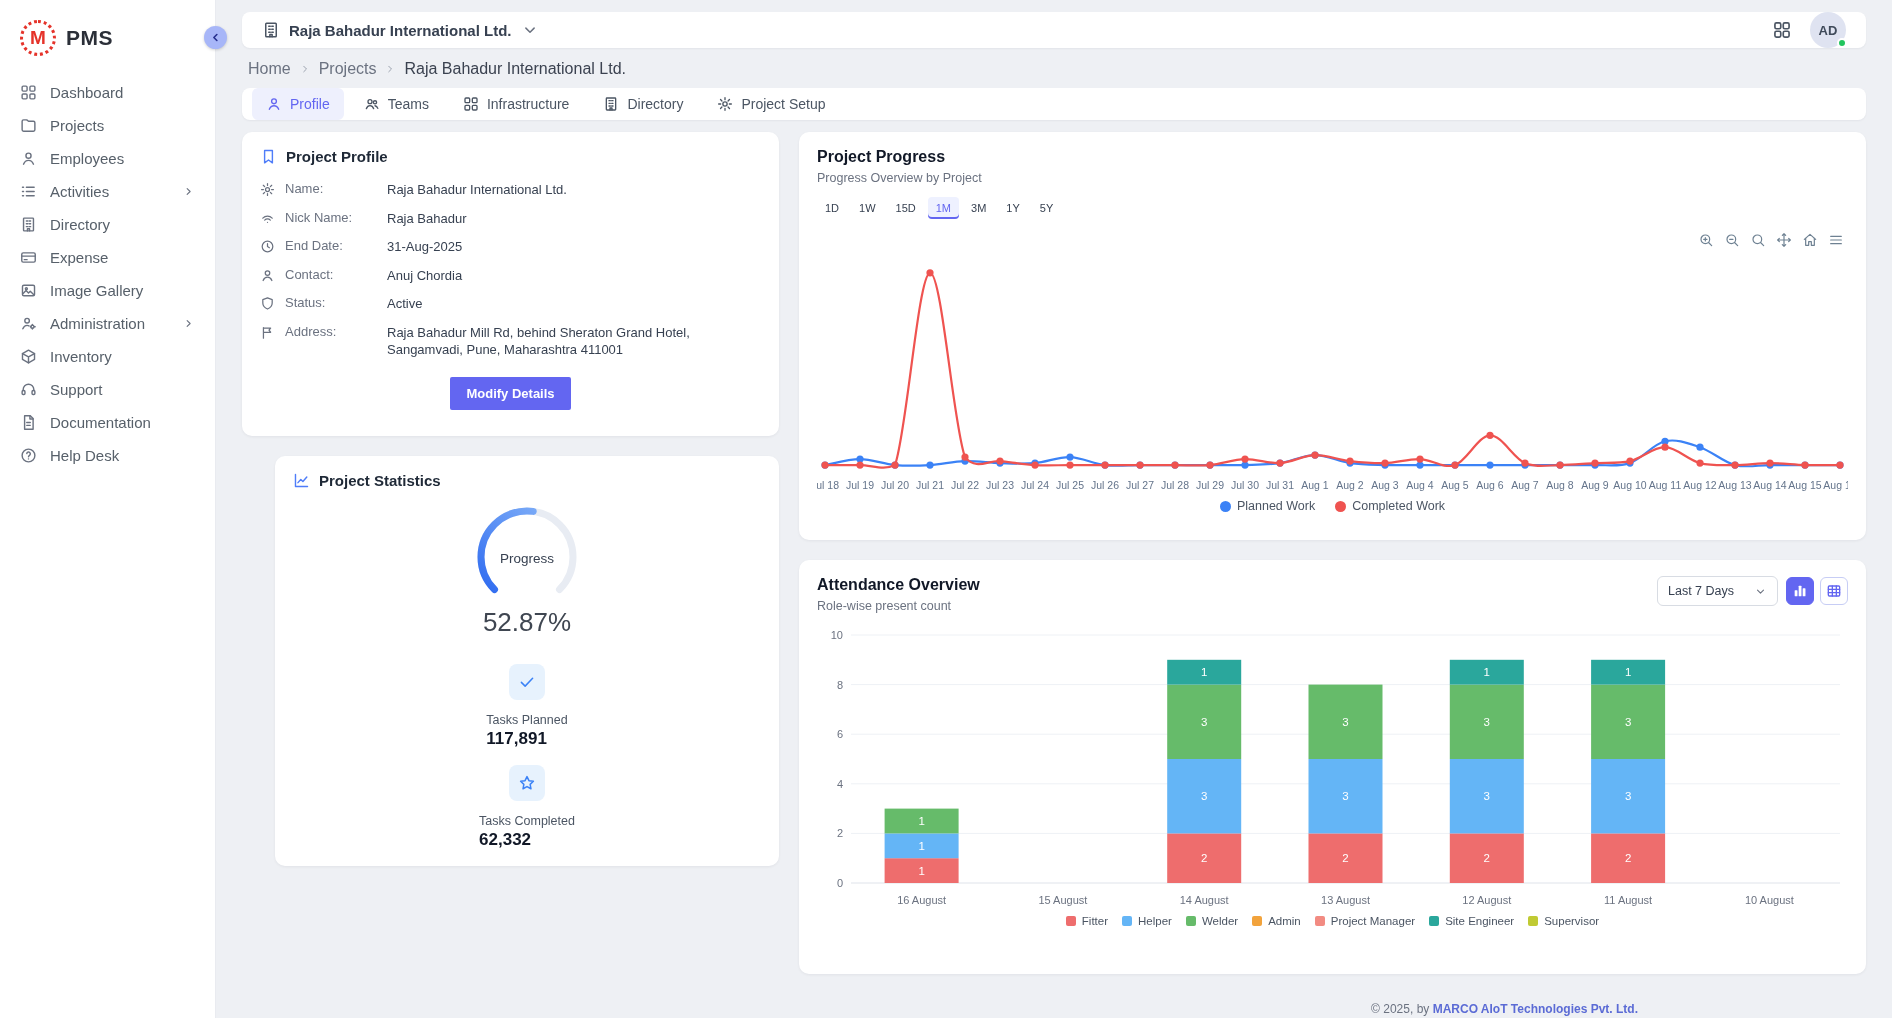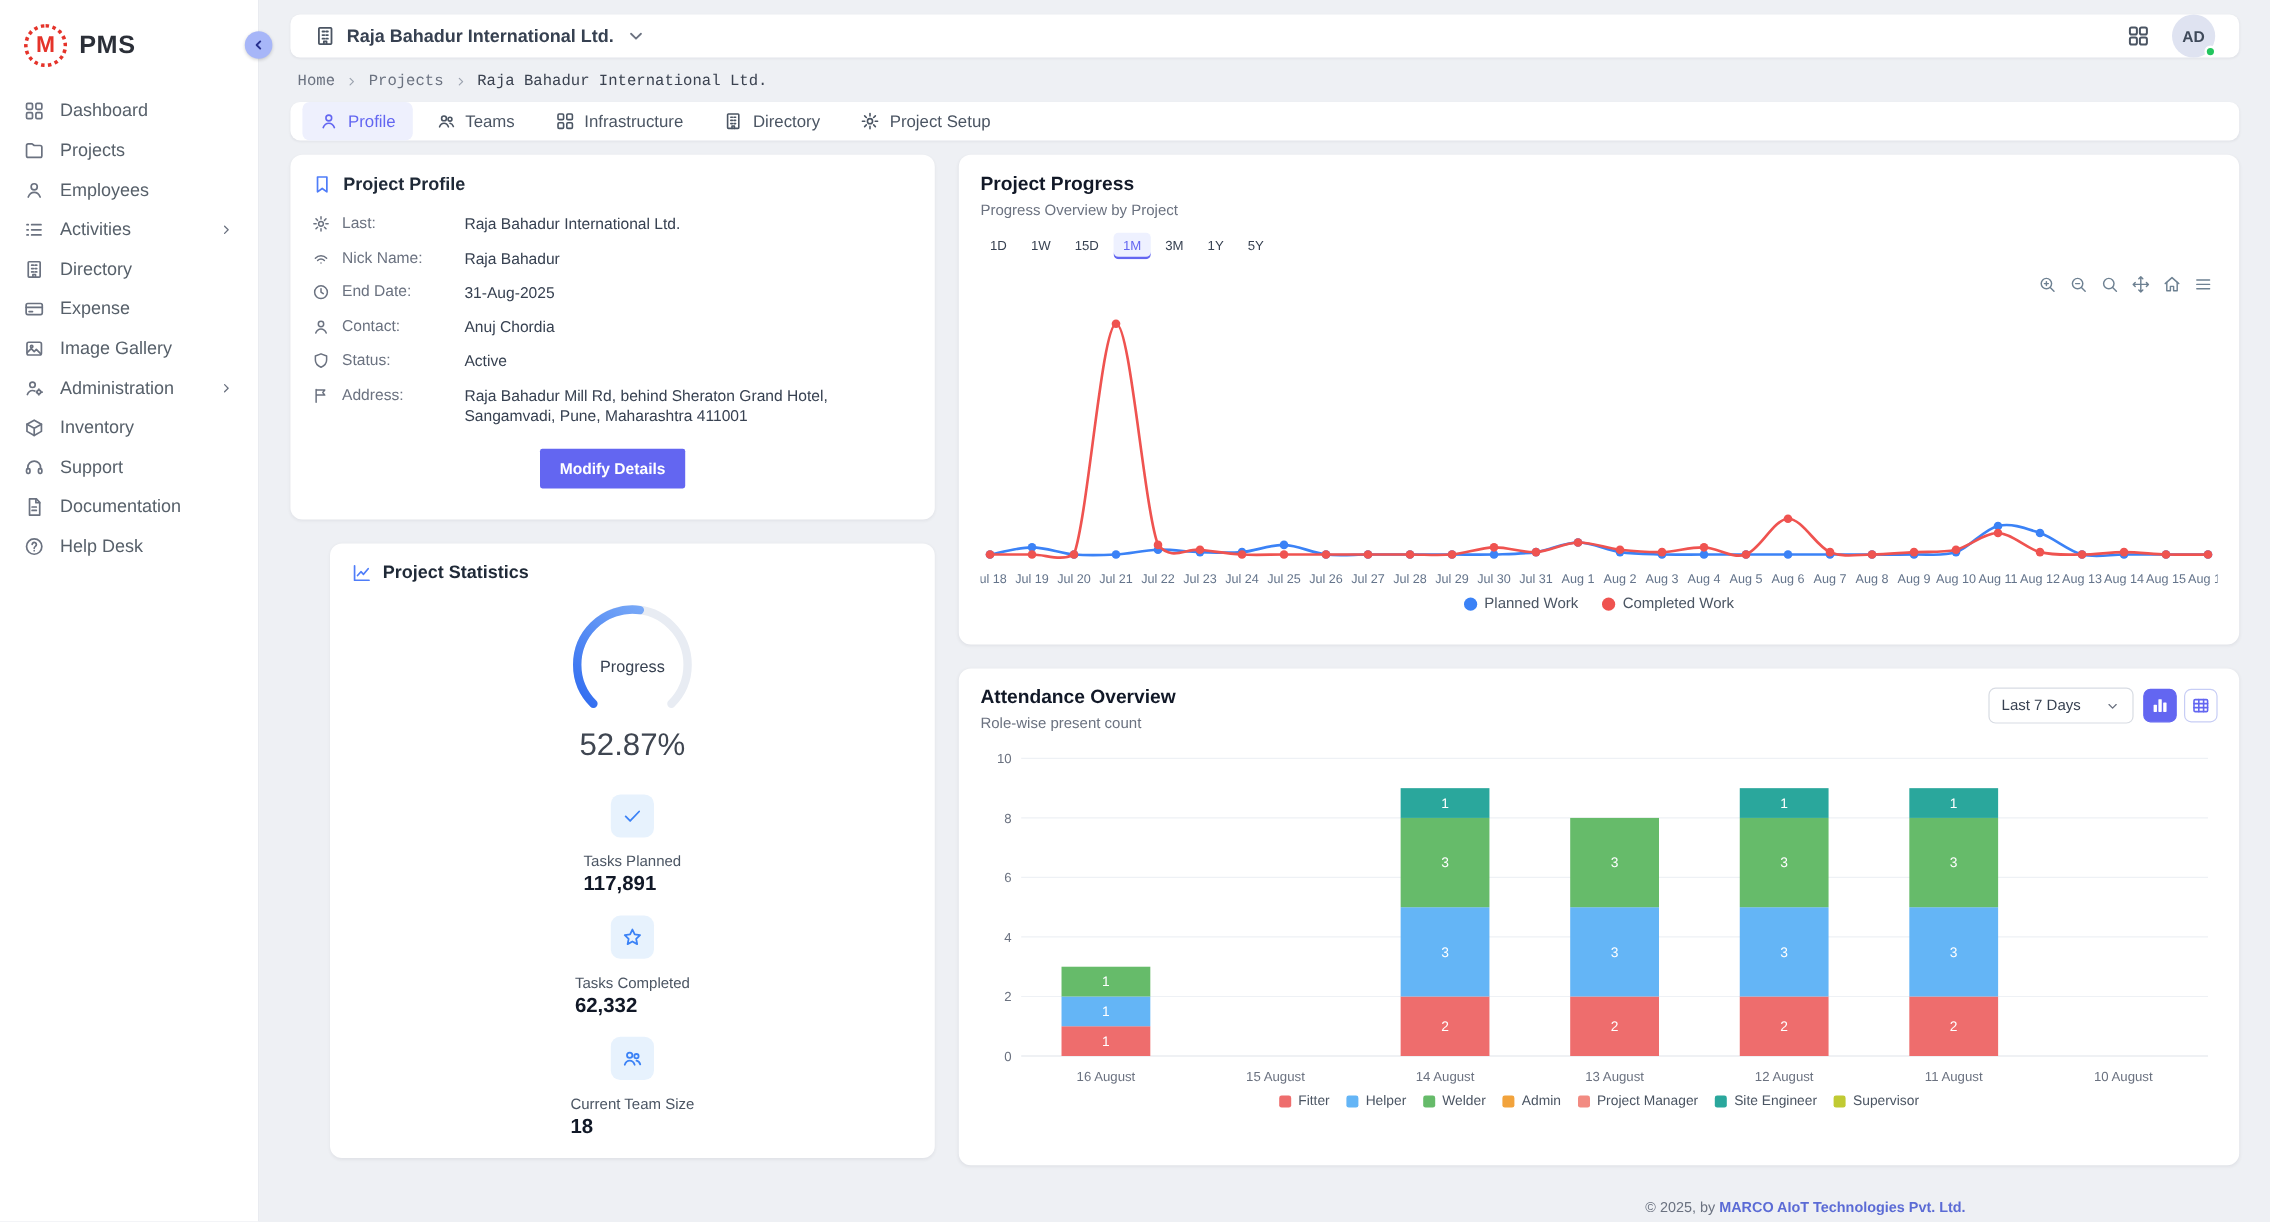--- a/index.html
+++ b/index.html
@@ -37,21 +37,21 @@
   .company-select { display:flex; align-items:center; gap:9px; cursor:pointer; }
   .company-select .ic { color:#4b5563; } .company-select .ic svg { width:18px; height:18px; }
   .company-name { font-size:15px; font-weight:bold; color:#374151; }
   .topbar-right { display:flex; align-items:center; gap:18px; }
   .apps-btn { color:#4b5563; cursor:pointer; } .apps-btn svg { width:20px; height:20px; }
   .avatar { width:36px; height:36px; border-radius:50%; background:#dfe3f1; color:#3f4a5a;
     font-size:13px; font-weight:bold; display:flex; align-items:center; justify-content:center; position:relative; cursor:pointer; }
   .avatar-dot { position:absolute; right:-1px; bottom:0; width:10px; height:10px; border-radius:50%;
     background:#22c55e; border:2px solid #fff; }
 
-  .breadcrumb { display:flex; gap:8px; padding:8px 6px 6px; font-size:13px; margin-top:4px;font-family:Liberation Mono, monospace; }
+  .breadcrumb { display:flex; gap:8px; padding:8px 6px 6px; font-size:16px; margin-top:4px; }
   .bc-item { color:#6b7280; cursor:pointer; }
   .bc-current { color:#3b4250; cursor:default; }
   .bc-sep { color:#9ca3af; } .bc-sep svg { width:12px; height:12px; }
 
   .tabsbar { background:#fff; border-radius:8px; height:44px; display:flex; align-items:center; gap:6px;
     padding:0 10px; margin-top:4px; box-shadow:0 1px 2px rgba(16,24,40,.05); }
   .tab { display:flex; align-items:center; gap:8px; padding:8px 14px; border-radius:6px; font-size:14px;
     color:#4b5563; cursor:pointer; }
   .tab .ic svg { width:16px; height:16px; }
   .tab.active { background:#eef0fd; color:#6366f1; }
@@ -391,21 +391,21 @@
             <span class="card-title">Project Profile</span>
           </div>
           <div class="fields">
               <div class="field-row">
        <span class="ic ">
                   <svg viewBox="0 0 24 24" fill="none" stroke="currentColor" stroke-width="2" stroke-linecap="round" stroke-linejoin="round">
                     <circle cx="12" cy="12" r="3.2"></circle>
                     <path d="M12 2.5v3M12 18.5v3M2.5 12h3M18.5 12h3M5.3 5.3l2.1 2.1M16.6 16.6l2.1 2.1M18.7 5.3l-2.1 2.1M7.4 16.6l-2.1 2.1"></path>
                   </svg>
                 </span>
-       <span class="f-label">Last:</span>
+       <span class="f-label">Name:</span>
        <span class="f-value">Raja Bahadur International Ltd.</span>
      </div>
               <div class="field-row">
        <span class="ic ">
                   <svg viewBox="0 0 24 24" fill="none" stroke="currentColor" stroke-width="2" stroke-linecap="round" stroke-linejoin="round">
                     <path d="M4.5 11.5a10.5 10.5 0 0 1 15 0M7.5 14.5a6.3 6.3 0 0 1 9 0"></path>
                     <path d="M12 18h.01"></path>
                   </svg>
                 </span>
        <span class="f-label">Nick Name:</span>
@@ -493,34 +493,20 @@
      </div>
               <div class="stat-row">
        <span class="stat-ic">
                   <svg viewBox="0 0 24 24" fill="none" stroke="currentColor" stroke-width="2" stroke-linecap="round" stroke-linejoin="round">
                     <path d="M12 3.5l2.6 5.4 5.9.8-4.3 4.1 1.1 5.9-5.3-2.9-5.3 2.9 1.1-5.9-4.3-4.1 5.9-.8z"></path>
                   </svg>
                 </span>
        <span>
          <div class="stat-label">Tasks Completed</div>
          <div class="stat-value">62,332</div>
-       </span>
-     </div>
-              <div class="stat-row">
-       <span class="stat-ic">
-                  <svg viewBox="0 0 24 24" fill="none" stroke="currentColor" stroke-width="2" stroke-linecap="round" stroke-linejoin="round">
-                    <circle cx="9" cy="8.5" r="3"></circle>
-                    <path d="M3.5 19c1.1-3 3.2-4.5 5.5-4.5s4.4 1.5 5.5 4.5"></path>
-                    <circle cx="16.5" cy="9.5" r="2.4"></circle>
-                    <path d="M16.5 14.6c2 .4 3.4 1.7 4.2 4"></path>
-                  </svg>
-                </span>
-       <span>
-         <div class="stat-label">Current Team Size</div>
-         <div class="stat-value">18</div>
        </span>
      </div>
             </div>
         </div>
       </div>
 
       <div class="col-right">
 
         <div class="card progress-card">
           <div class="chart-title">Project Progress</div>

